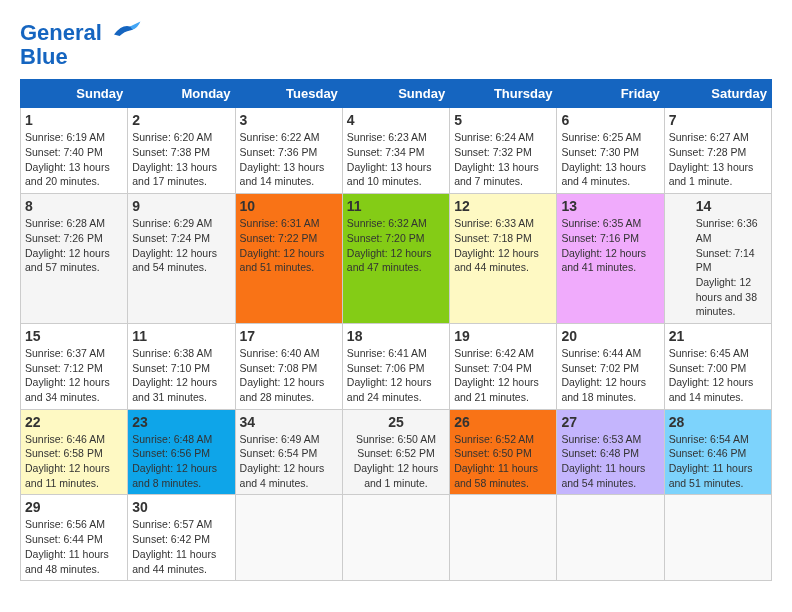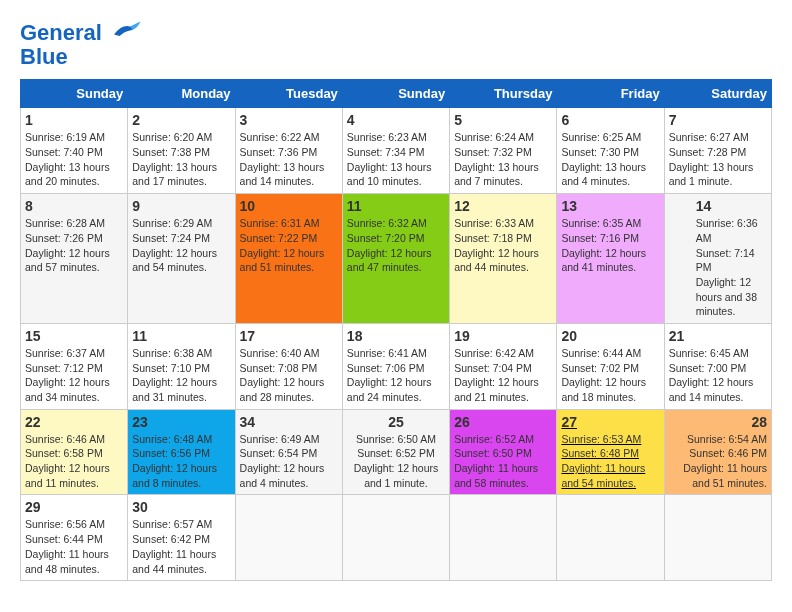--- a/index.html
+++ b/index.html
@@ -328,37 +328,37 @@
     </div>
   </td>
         <td style="background: rgb(245, 245, 245); text-align: center;">
     <span class="day-number">25</span>
     <div class="day-info">
       Sunrise: 6:50 AM<br>
       Sunset: 6:52 PM<br>
       Daylight: 12 hours and 1 minute.
     </div>
   </td>
-        <td style="background: #d946ef;">
+        <td style="background: #f97316;">
     <span class="day-number">26</span>
     <div class="day-info">
       Sunrise: 6:52 AM<br>
       Sunset: 6:50 PM<br>
       Daylight: 11 hours and 58 minutes.
     </div>
   </td>
-        <td style="background: #fde047; text-decoration: underline;">
+        <td style="background: #c4b5fd;">
     <span class="day-number">27</span>
     <div class="day-info">
       Sunrise: 6:53 AM<br>
       Sunset: 6:48 PM<br>
       Daylight: 11 hours and 54 minutes.
     </div>
   </td>
-        <td style="background: #fdba74; text-align: right;">
+        <td style="background: #7dd3fc;">
     <span class="day-number">28</span>
     <div class="day-info">
       Sunrise: 6:54 AM<br>
       Sunset: 6:46 PM<br>
       Daylight: 11 hours and 51 minutes.
     </div>
   </td>
       </tr>
       <tr>
         <td>

